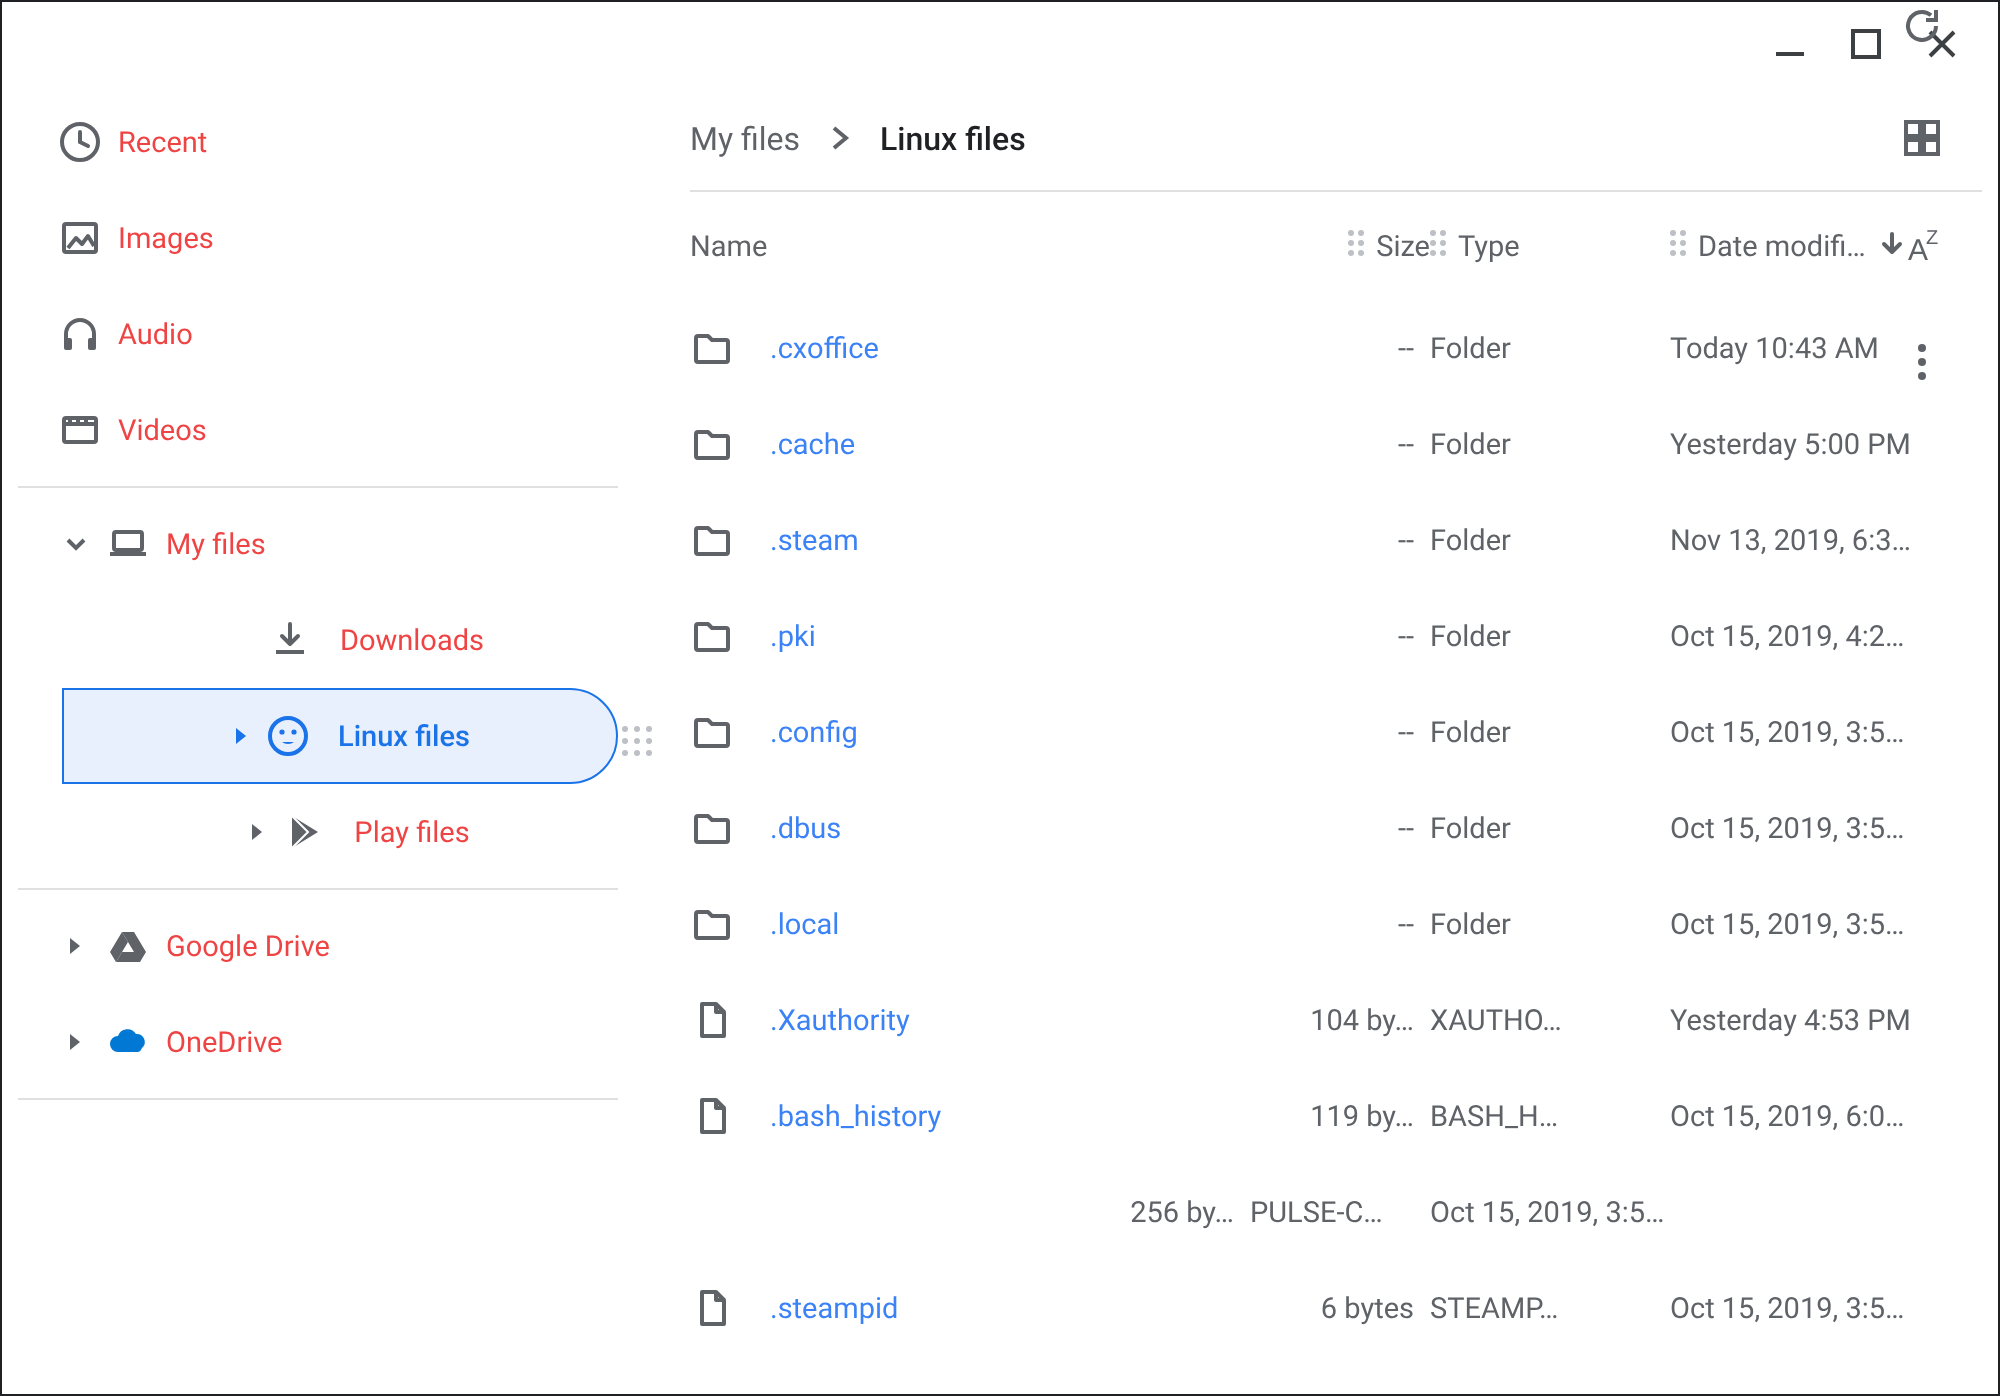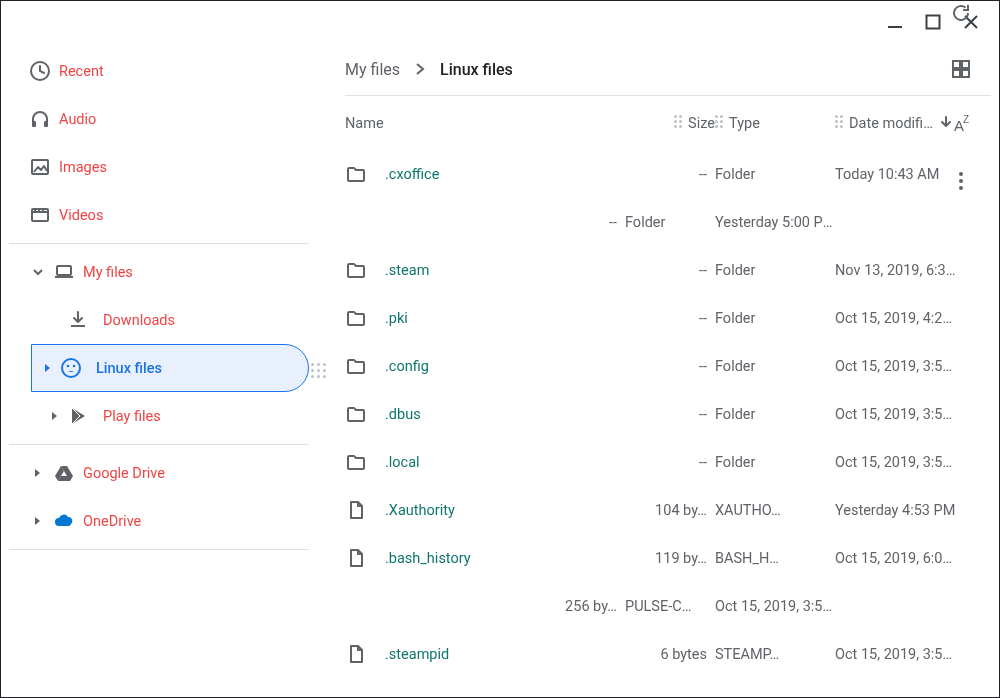--- a/index.html
+++ b/index.html
@@ -20,21 +20,21 @@
     display:flex; align-items:center; height:48px; padding-left:20px; position:relative; cursor:default;
   }
   .side-icon { width:30px; display:flex; align-items:center; justify-content:flex-start; }
   .side-label { font-size:14.5px; color:#ef4444; }
   .side-divider { height:1px; background:#e0e0e0; margin:4px 0 4px 0; }
 
   .chev { width:30px; display:flex; align-items:center; justify-content:center; margin-left:-6px;}
   .chev.hidden { visibility:hidden; }
 
   .nest { padding-left:30px; }
-  .nest .side-item { padding-left:0; }
+  .nest .side-item { padding-left:0;justify-content:center; }
   .nest .side-icon { width:36px; }
   .nest .chev { width:24px; margin-left:4px; }
 
   .active {
     background:#e8f0fe; border:1.5px solid #1a73e8; border-radius:0 999px 999px 0;
     margin-left:-8px; padding-left:29px;
   }
   .active .side-label { color:#1a73e8; font-weight:500;}
   .eject { margin-left:auto; margin-right:20px; display:flex;}
 
@@ -72,21 +72,21 @@
   .thead { height:54px; color:#5f6368; }
   .th { display:flex; align-items:flex-start; gap:6px; font-size:14.5px; overflow:hidden; white-space:nowrap; text-overflow:ellipsis;}
   .th.right { justify-content:flex-end; }
   .grip { display:grid; grid-template-columns:3px 3px; grid-auto-rows:3px; gap:2px;}
   .grip span{width:3px;height:3px;background:#bdc1c6;border-radius:50%;}
 
   .trow { height:48px; color:#5f6368; }
   .cell { overflow:hidden; white-space:nowrap; text-overflow:ellipsis; font-size:14.5px;}
   .cell.right { text-align:right; padding-right:8px;}
   .name-cell { display:flex; align-items:center; gap:18px; color:#3c4043; }
-  .name-cell .fname { color:#0f766e;}
+  .name-cell .fname { color:#3b82f6;}
   .file-ico { width:22px; height:22px; flex-shrink:0; display:flex; align-items:center; justify-content:center;}
 
   svg { display:block; }
 </style>
 </head>
 <body>
 
 <div class="winctrl">
   <span>
     <svg width="16" height="16">
@@ -115,36 +115,36 @@
             <circle cx="11" cy="11" r="9" fill="none" stroke="#5f6368" stroke-width="2"></circle>
             <path d="M11 6 V11 L15 13" fill="none" stroke="#5f6368" stroke-width="2" stroke-linecap="round"></path>
           </svg>
     </span>
     <span class="side-label">Recent</span>
   </div>
 
   <div class="side-item">
     <span class="side-icon">
       <svg width="22" height="22">
+            <rect x="3" y="4" width="16" height="14" rx="1" fill="none" stroke="#5f6368" stroke-width="2"></rect>
+            <path d="M5 16 L9 11 L12 14 L15 10 L18 15" fill="none" stroke="#5f6368" stroke-width="2" stroke-linejoin="round"></path>
+          </svg>
+    </span>
+    <span class="side-label">Images</span>
+  </div>
+
+  <div class="side-item">
+    <span class="side-icon">
+      <svg width="22" height="22">
             <path d="M4 14 V11 a7 7 0 0 1 14 0 V14" fill="none" stroke="#5f6368" stroke-width="2"></path>
             <rect x="3" y="13" width="4" height="6" rx="1" fill="#5f6368"></rect>
             <rect x="15" y="13" width="4" height="6" rx="1" fill="#5f6368"></rect>
           </svg>
     </span>
     <span class="side-label">Audio</span>
-  </div>
-
-  <div class="side-item">
-    <span class="side-icon">
-      <svg width="22" height="22">
-            <rect x="3" y="4" width="16" height="14" rx="1" fill="none" stroke="#5f6368" stroke-width="2"></rect>
-            <path d="M5 16 L9 11 L12 14 L15 10 L18 15" fill="none" stroke="#5f6368" stroke-width="2" stroke-linejoin="round"></path>
-          </svg>
-    </span>
-    <span class="side-label">Images</span>
   </div>
 
   <div class="side-item">
     <span class="side-icon">
       <svg width="22" height="22">
             <rect x="3" y="5" width="16" height="12" rx="1" fill="none" stroke="#5f6368" stroke-width="2"></rect>
             <path d="M3 8 H19 M6 5 V8 M10 5 V8 M14 5 V8" stroke="#5f6368" stroke-width="2"></path>
           </svg>
     </span>
     <span class="side-label">Videos</span>
@@ -361,20 +361,28 @@
                   <path d="M3 6 a1 1 0 0 1 1-1 h5 l2 2 h7 a1 1 0 0 1 1 1 v9 a1 1 0 0 1 -1 1 H4 a1 1 0 0 1 -1 -1 Z" fill="none" stroke="#5f6368" stroke-width="2" stroke-linejoin="round"></path>
                 </svg>
               </span>
               <span class="fname">.cxoffice</span>
             </div>
             <div class="cell right">--</div>
             <div class="cell">Folder</div>
             <div class="cell">Today 10:43 AM</div>
           </div>
           <div class="trow">
+            <div class="cell name-cell">
+              <span class="file-ico">
+                <svg width="22" height="22">
+                  <path d="M3 6 a1 1 0 0 1 1-1 h5 l2 2 h7 a1 1 0 0 1 1 1 v9 a1 1 0 0 1 -1 1 H4 a1 1 0 0 1 -1 -1 Z" fill="none" stroke="#5f6368" stroke-width="2" stroke-linejoin="round"></path>
+                </svg>
+              </span>
+              <span class="fname">.cache</span>
+            </div>
             <div class="cell right">--</div>
             <div class="cell">Folder</div>
             <div class="cell">Yesterday 5:00 PM</div>
           </div>
           <div class="trow">
             <div class="cell name-cell">
               <span class="file-ico">
                 <svg width="22" height="22">
                   <path d="M3 6 a1 1 0 0 1 1-1 h5 l2 2 h7 a1 1 0 0 1 1 1 v9 a1 1 0 0 1 -1 1 H4 a1 1 0 0 1 -1 -1 Z" fill="none" stroke="#5f6368" stroke-width="2" stroke-linejoin="round"></path>
                 </svg>

